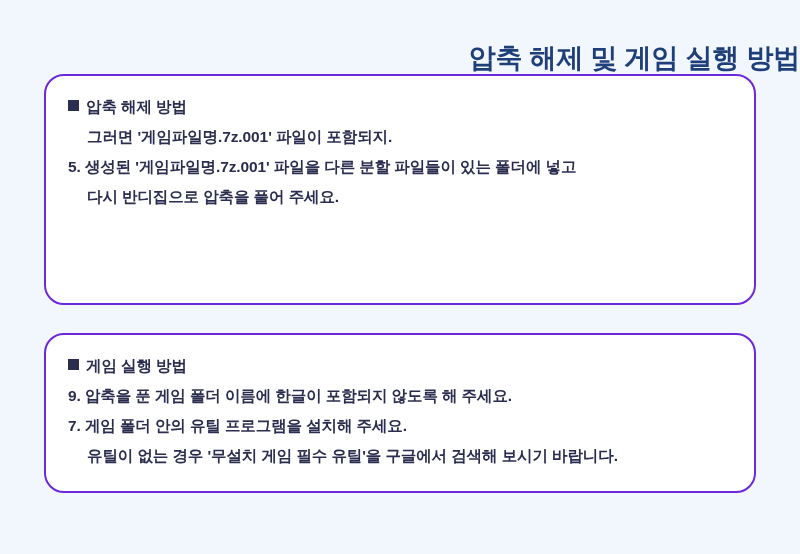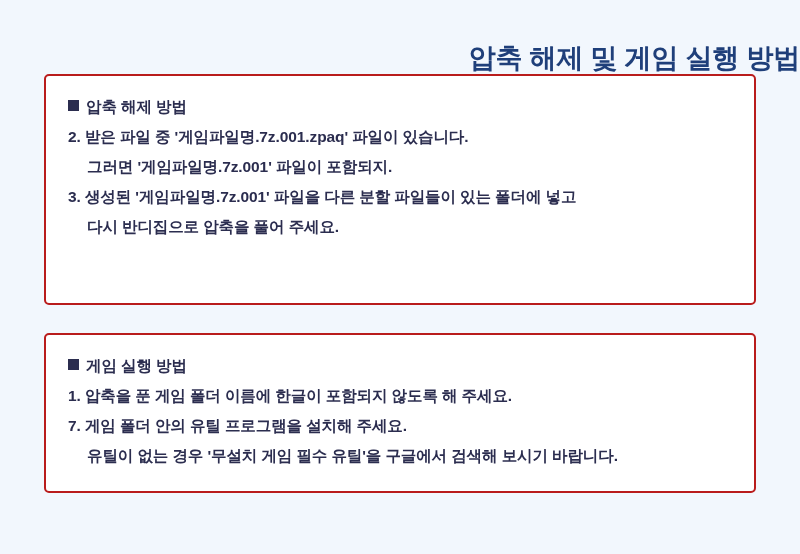--- a/index.html
+++ b/index.html
@@ -36,22 +36,22 @@
     line-height: 1.25;
     white-space: nowrap;
   }
 
   .card {
     position: absolute;
     left: 44px;
     width: 712px;
     box-sizing: border-box;
     background: #ffffff;
-    border: 2px solid #b91c1c;
-    border-radius: 5px;
+    border: 2px solid #6d28d9;
+    border-radius: 20px;
   }
 
   .card-unzip {
     top: 74px;
     height: 231px;
   }
 
   .card-run {
     top: 333px;
     height: 160px;
@@ -93,31 +93,30 @@
 
 <div class="page">
 
   <h1 class="page-title">압축 해제 및 게임 실행 방법</h1>
 
   <section class="card card-unzip">
     <div class="card-inner">
       <div class="line heading">
         <span class="sq"></span><span>압축 해제 방법</span>
       </div>
-      <div class="line">2. 받은 파일 중 '게임파일명.7z.001.zpaq' 파일이 있습니다.</div>
       <div class="line indent">그러면 '게임파일명.7z.001' 파일이 포함되지.</div>
-      <div class="line">3. 생성된 '게임파일명.7z.001' 파일을 다른 분할 파일들이 있는 폴더에 넣고</div>
+      <div class="line">5. 생성된 '게임파일명.7z.001' 파일을 다른 분할 파일들이 있는 폴더에 넣고</div>
       <div class="line indent">다시 반디집으로 압축을 풀어 주세요.</div>
     </div>
   </section>
 
   <section class="card card-run">
     <div class="card-inner">
       <div class="line heading">
         <span class="sq"></span><span>게임 실행 방법</span>
       </div>
-      <div class="line">1. 압축을 푼 게임 폴더 이름에 한글이 포함되지 않도록 해 주세요.</div>
+      <div class="line">9. 압축을 푼 게임 폴더 이름에 한글이 포함되지 않도록 해 주세요.</div>
       <div class="line">7. 게임 폴더 안의 유틸 프로그램을 설치해 주세요.</div>
       <div class="line indent">유틸이 없는 경우 '무설치 게임 필수 유틸'을 구글에서 검색해 보시기 바랍니다.</div>
     </div>
   </section>
 
 </div>
 
 </body></html>

